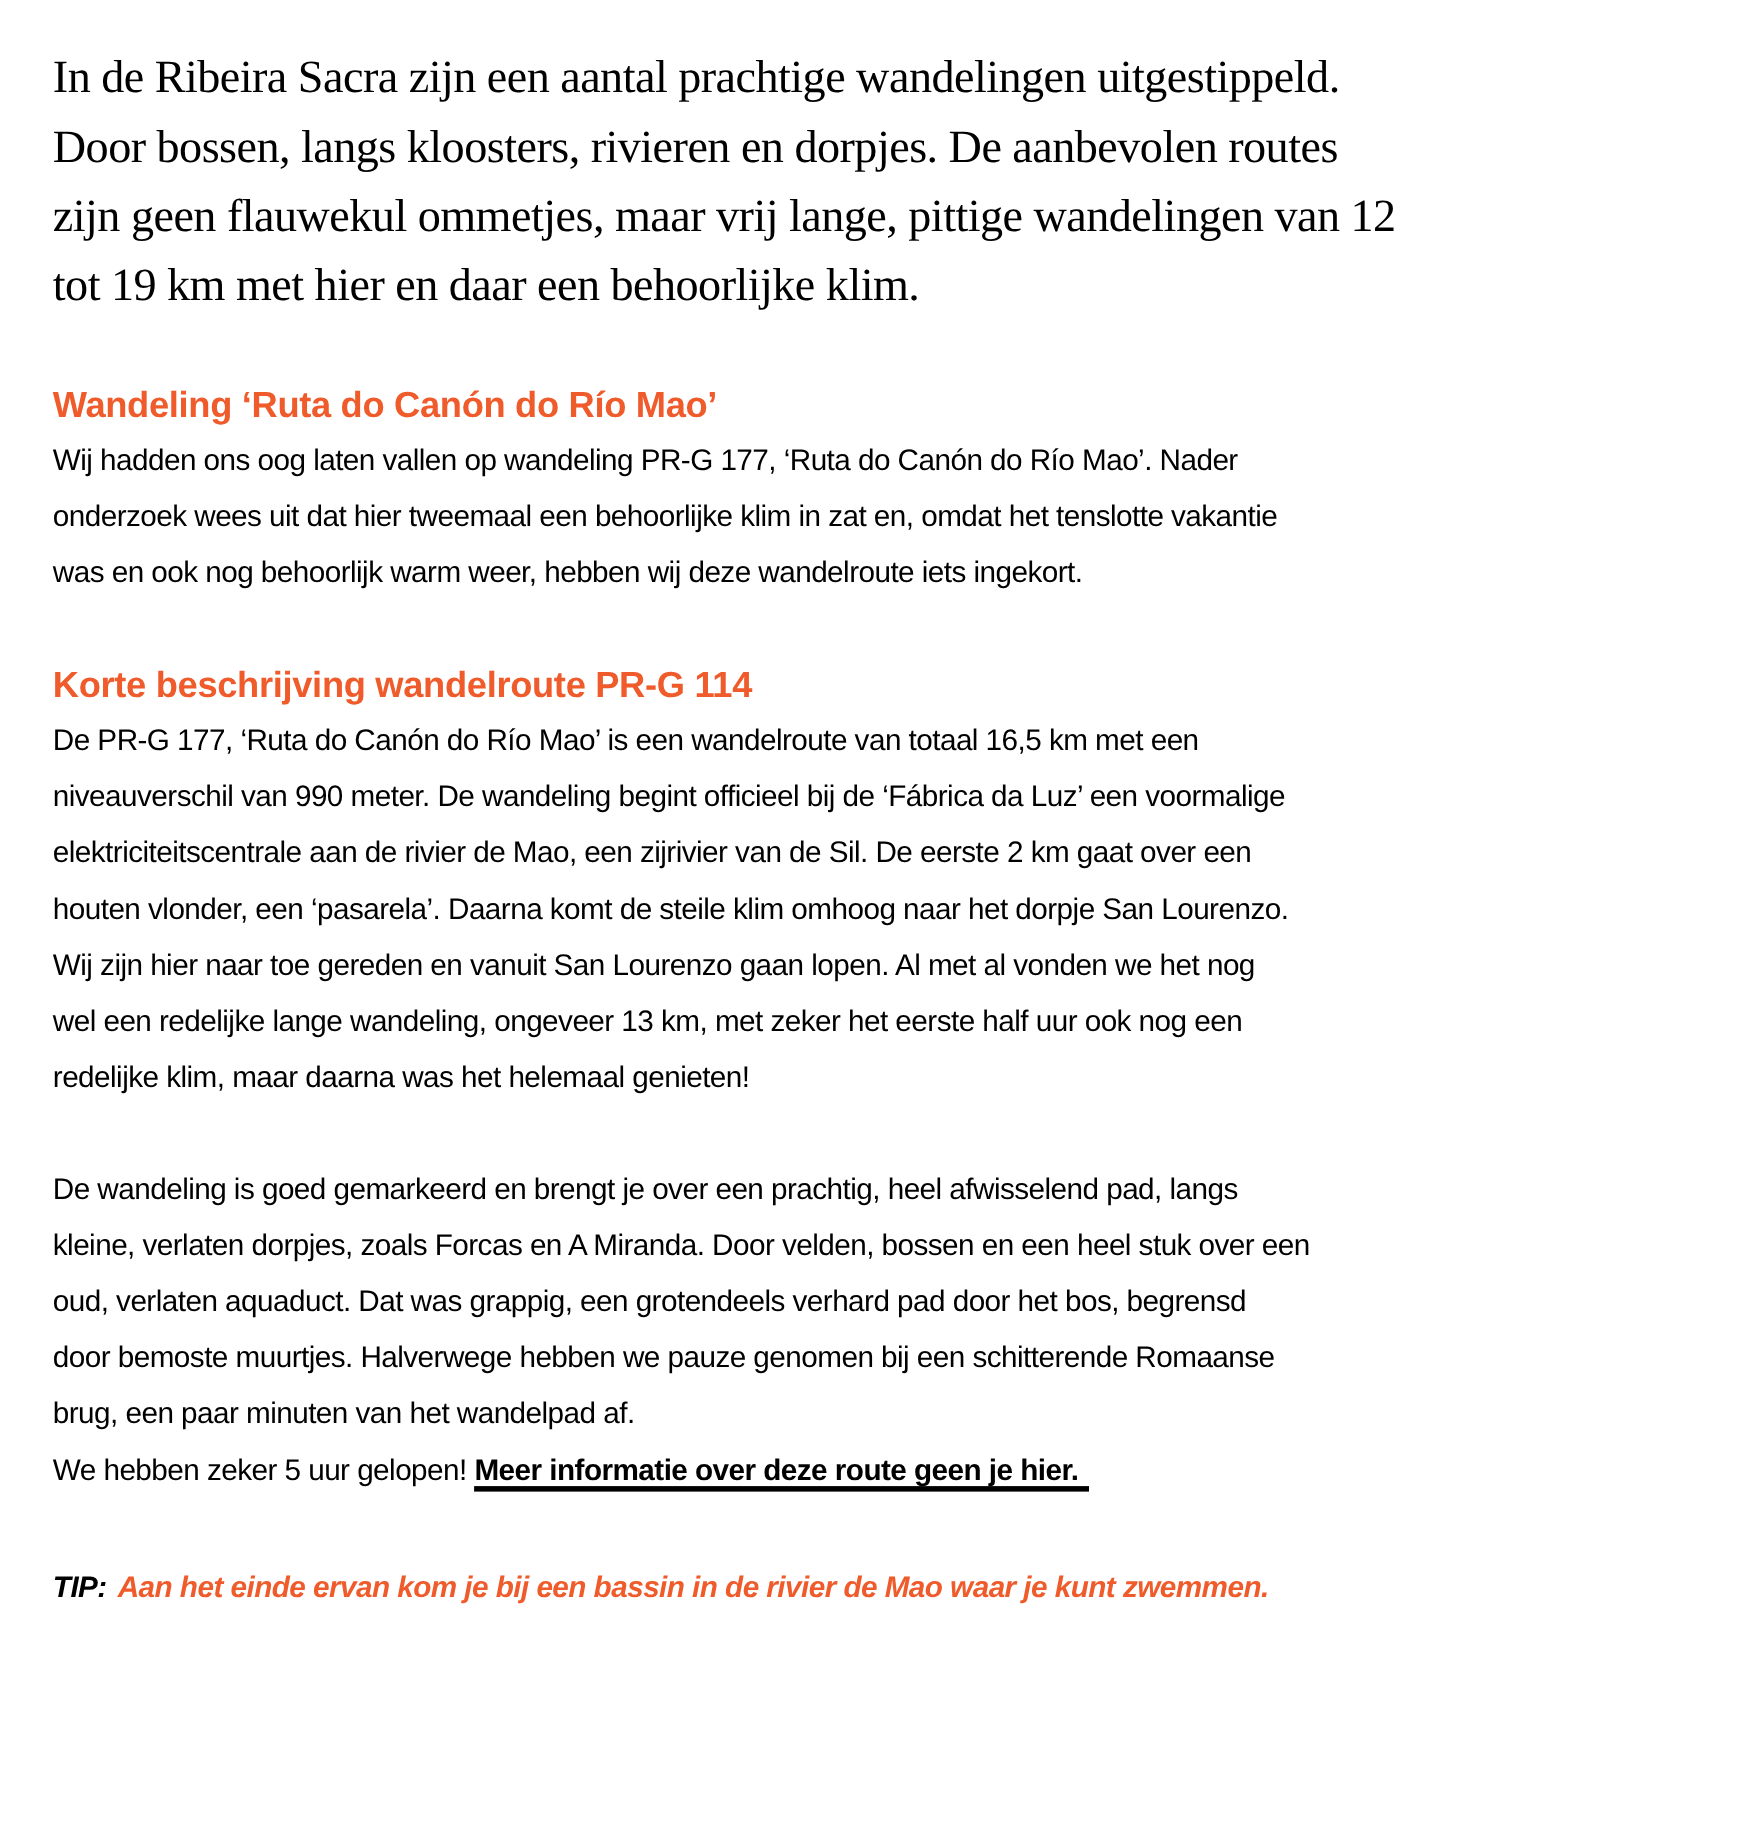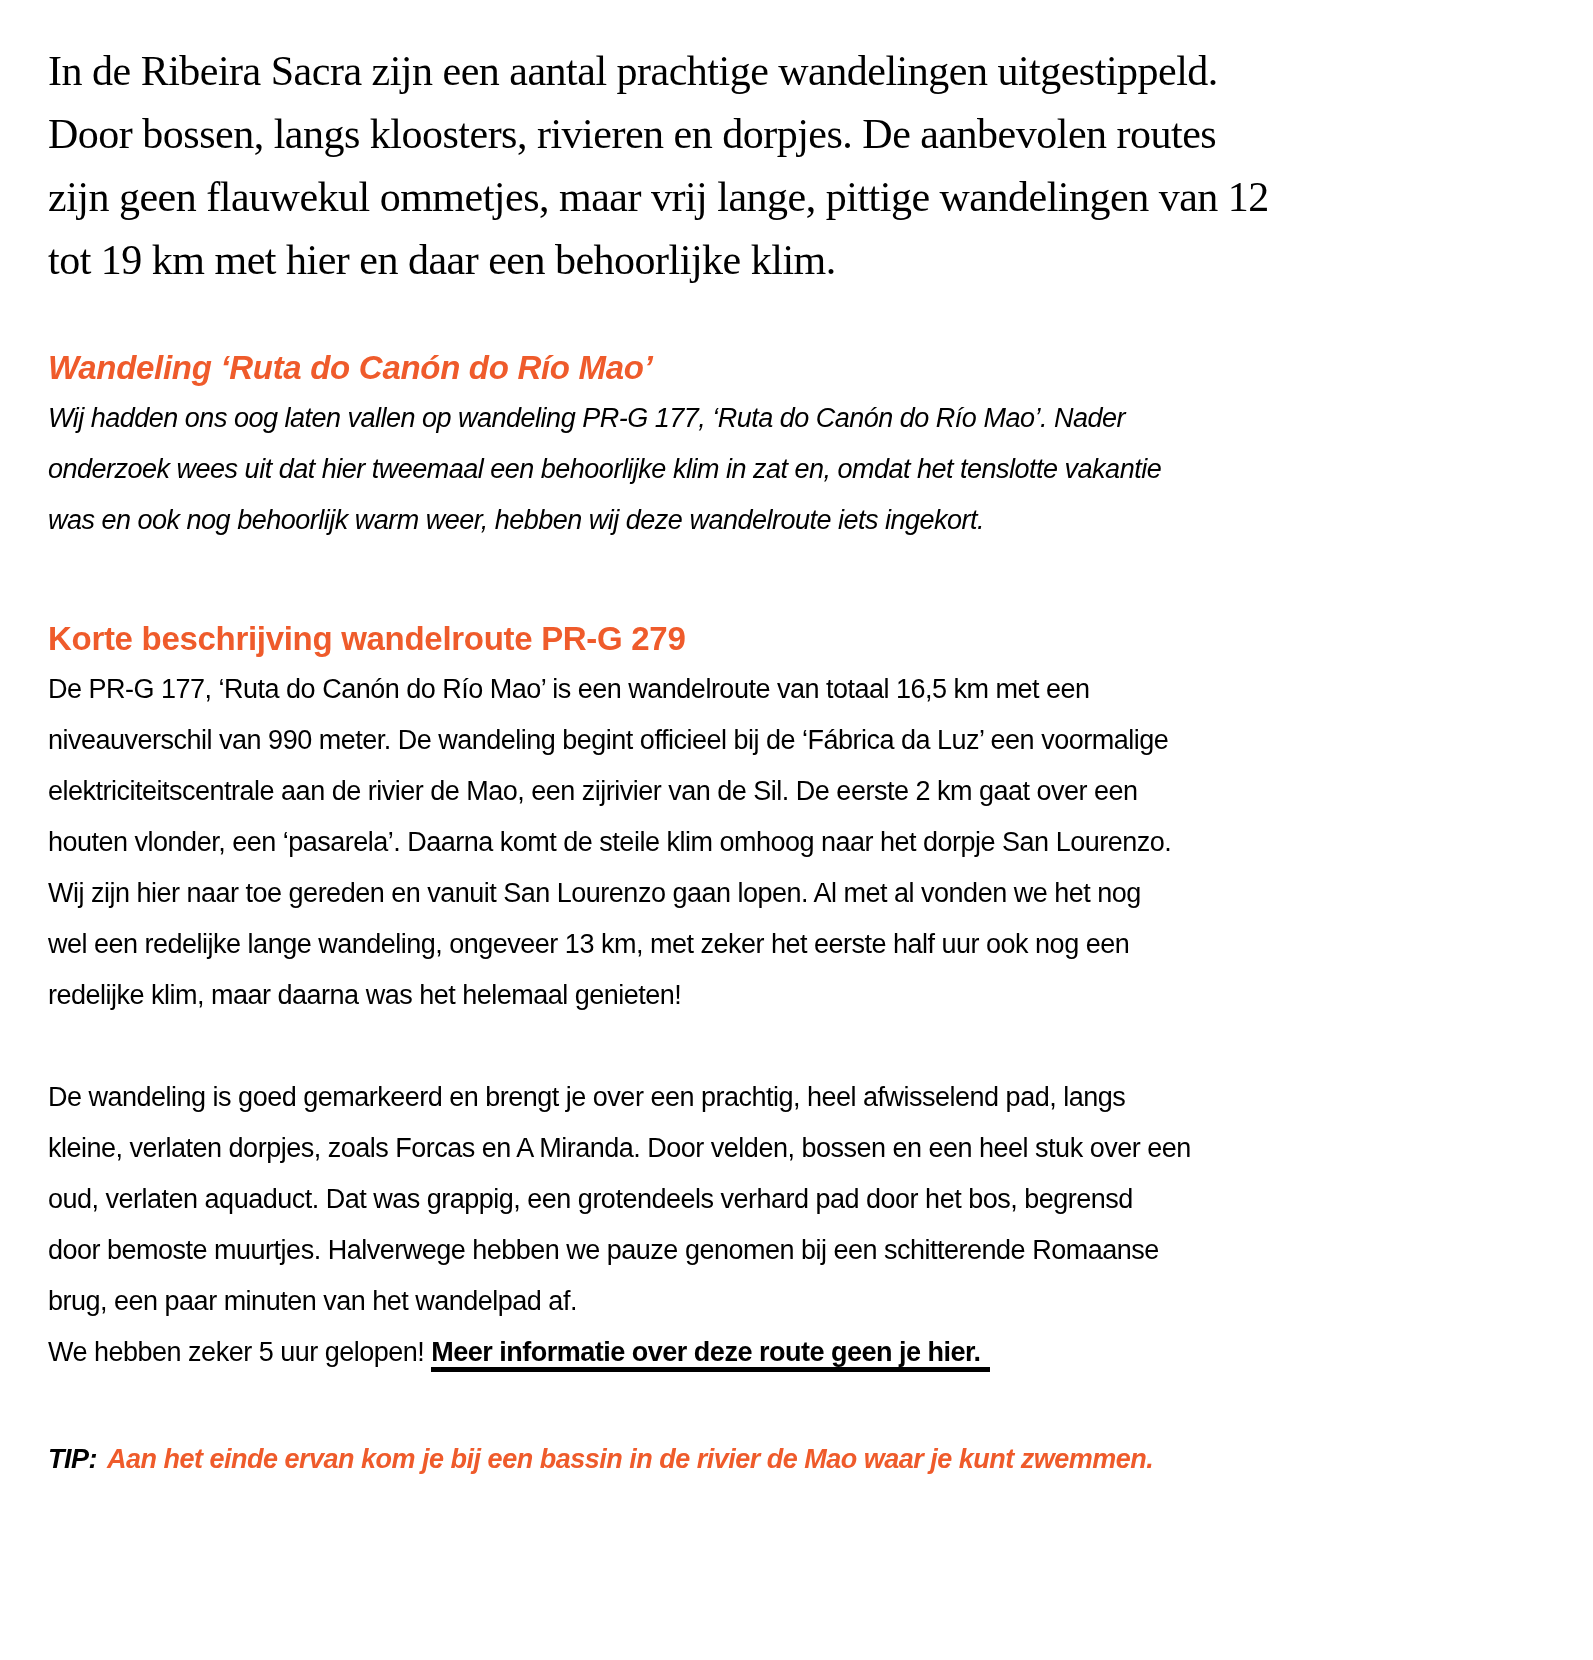--- a/index.html
+++ b/index.html
@@ -40,22 +40,21 @@
   }
   .body-text {
     font-family: "Liberation Sans", sans-serif;
     font-size: 27px;
     line-height: 51px;
     letter-spacing: -0.5px;
     white-space: pre-line;
     max-width: 1505px;
   }
   .section {
-    margin-bottom: 67px;
-    font-style: italic;
+    margin-bottom: 51px;
   }
   .para-gap {
     margin-bottom: 51px;
   }
   .walk-line {
     white-space: normal;
   }
   .route-link {
     color: var(--text);
     font-weight: bold;
@@ -91,21 +90,21 @@
 tot 19 km met hier en daar een behoorlijke klim.</p>
 
   <section class="section">
     <h2 class="heading">Wandeling ‘Ruta do Canón do Río Mao’</h2>
     <p class="body-text">Wij hadden ons oog laten vallen op wandeling PR-G 177, ‘Ruta do Canón do Río Mao’. Nader
 onderzoek wees uit dat hier tweemaal een behoorlijke klim in zat en, omdat het tenslotte vakantie
 was en ook nog behoorlijk warm weer, hebben wij deze wandelroute iets ingekort.</p>
   </section>
 
   <section>
-    <h2 class="heading">Korte beschrijving wandelroute PR-G 279</h2>
+    <h2 class="heading">Korte beschrijving wandelroute PR-G 114</h2>
     <p class="body-text para-gap">De PR-G 177, ‘Ruta do Canón do Río Mao’ is een wandelroute van totaal 16,5 km met een
 niveauverschil van 990 meter. De wandeling begint officieel bij de ‘Fábrica da Luz’ een voormalige
 elektriciteitscentrale aan de rivier de Mao, een zijrivier van de Sil. De eerste 2 km gaat over een
 houten vlonder, een ‘pasarela’. Daarna komt de steile klim omhoog naar het dorpje San Lourenzo.
 Wij zijn hier naar toe gereden en vanuit San Lourenzo gaan lopen. Al met al vonden we het nog
 wel een redelijke lange wandeling, ongeveer 13 km, met zeker het eerste half uur ook nog een
 redelijke klim, maar daarna was het helemaal genieten!</p>
     <p class="body-text">De wandeling is goed gemarkeerd en brengt je over een prachtig, heel afwisselend pad, langs
 kleine, verlaten dorpjes, zoals Forcas en A Miranda. Door velden, bossen en een heel stuk over een
 oud, verlaten aquaduct. Dat was grappig, een grotendeels verhard pad door het bos, begrensd

